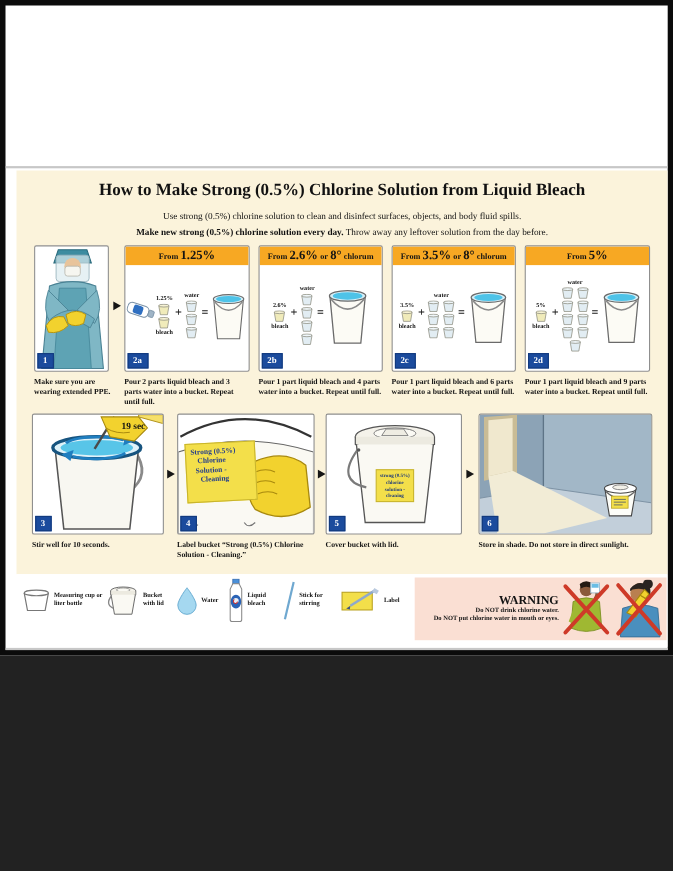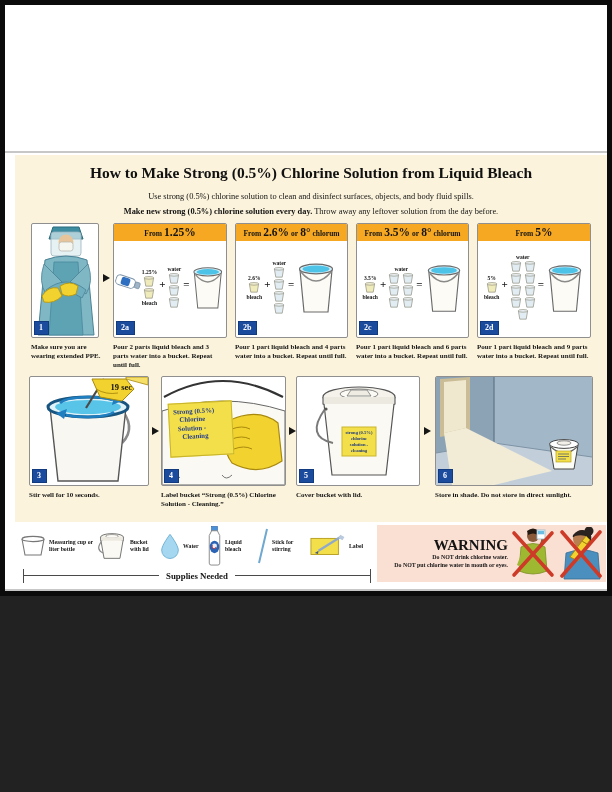--- a/index.html
+++ b/index.html
@@ -50,21 +50,21 @@
   .supply{display:flex;align-items:center;gap:3px;}
   .supply .lbl{font-size:5.8px;font-weight:bold;color:#141414;line-height:1.2;}
   .bracket{position:absolute;left:8px;width:348px;top:46px;height:15px;display:flex;align-items:center;}
   .bracket .tick{width:1px;height:14px;background:#4a4a4a;align-self:flex-start;margin-top:1px;}
   .bracket .seg{flex:1;height:1px;background:#4a4a4a;}
   .bracket .txt{font-size:8.8px;font-weight:bold;color:#141414;margin:0 7px;white-space:nowrap;}
 
   .warnbox{position:absolute;left:362px;top:3px;width:229px;height:57px;background:var(--warning-bg,#FADFD3);
            display:flex;align-items:center;justify-content:flex-end;gap:3px;padding:2px 4px 2px 2px;}
   .warntext{flex:1;text-align:right;color:#141414;}
-  .warntext .wt{font-size:15px;font-weight:bold;}
+  .warntext .wt{font-size:11px;font-weight:bold;}
   .warntext .wl{font-size:5.9px;font-weight:bold;line-height:1.35;}
   .fig{position:relative;width:44px;height:53px;flex:0 0 auto;}
   .fig svg{position:absolute;inset:0;}
 </style>
 </head>
 <body>
 
 <div class="sheet">
   <div class="edge-line" style="top:146px"></div>
   <div class="edge-line" style="top:584px"></div>
@@ -471,27 +471,20 @@
       <div class="supply">
         <svg width="36" height="26" viewBox="0 0 38 26">
           <rect x="1" y="5" width="29" height="17" fill="#F3DF4A" stroke="#B8A01F" stroke-width="1"></rect>
           <line x1="33" y1="3" x2="9" y2="18" stroke="#8FA9CC" stroke-width="2.4"></line>
           <polygon points="9,18 5,20.5 8.5,21.5" fill="#44597E"></polygon>
           <rect x="32" y="1" width="5" height="4" transform="rotate(30 32 1)" fill="#B9C9DE"></rect>
         </svg>
         <span class="lbl" style="width:20px">Label</span>
       </div>
     </div>
-    <div class="bracket">
-      <div class="tick"></div>
-      <div class="seg"></div>
-      <span class="txt">Supplies Needed</span>
-      <div class="seg"></div>
-      <div class="tick"></div>
-    </div>
 
     <div class="warnbox">
       <div class="warntext">
         <div class="wt">WARNING</div>
         <div class="wl">Do NOT drink chlorine water.</div>
         <div class="wl">Do NOT put chlorine water in mouth or eyes.</div>
       </div>
       <div class="fig">
         <svg viewBox="0 0 44 53">
           <circle cx="22" cy="9" r="6" fill="#8A5A3B"></circle>

